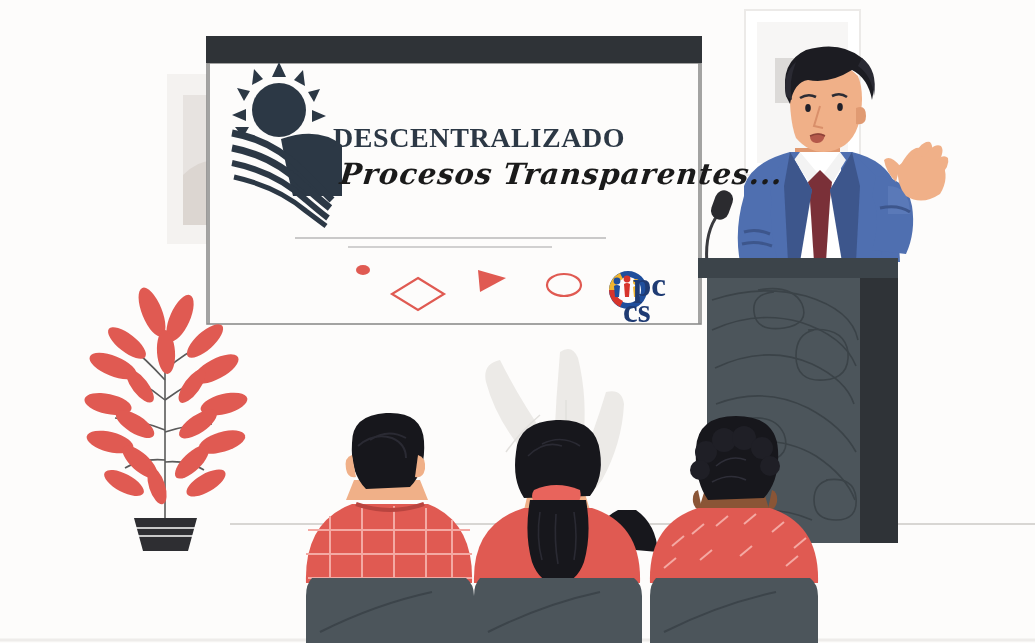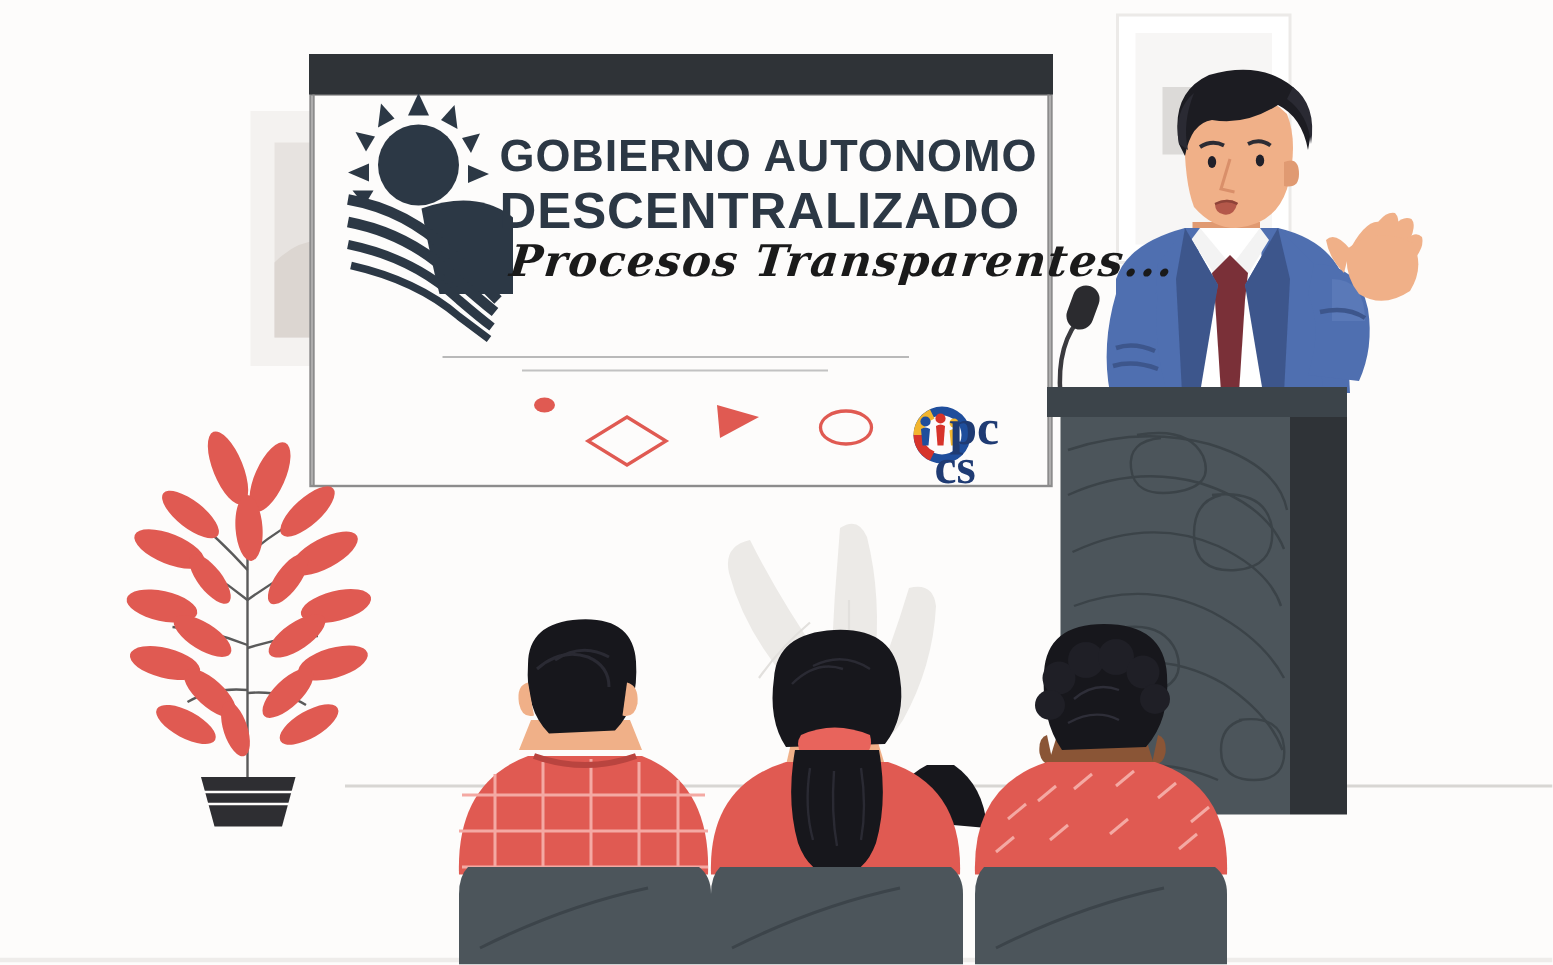--- a/index.html
+++ b/index.html
@@ -12,21 +12,21 @@
   #scene{position:absolute;inset:0;width:1035px;height:643px;}
   .layer{position:absolute;top:0;left:0;width:1035px;height:643px;}
   .txt{position:absolute;white-space:nowrap;}
   #slide-title-1,#slide-title-2{
     font-family:"Liberation Sans", sans-serif;
     font-weight:bold;
     color:#2c3845;
     letter-spacing:.6px;
   }
   #slide-title-1{left:333px;top:88px;font-size:30px;}
-  #slide-title-2{left:333px;top:122px;font-size:34px;}
+  #slide-title-2{left:333px;top:122px;font-size:28px;font-family:Liberation Serif, serif;}
   #slide-tagline{
     left:340px;top:157px;font-size:29px;
     font-family:"DejaVu Serif", serif;
     font-style:italic;font-weight:bold;
     color:#1a1a1a;
     letter-spacing:1px;
     transform:skewX(-6deg);
   }
   .logo-cpccs-text{
     font-family:"Liberation Serif", serif;
@@ -305,17 +305,16 @@
           <path d="M700 560 l12 -10"></path>
         <path d="M740 556 l12 -10"></path>
           <path d="M786 566 l12 -10"></path>
       </g>
       <path d="M656 578 L810 578 Q818 584 818 596 L818 643 L650 643 L650 596 Q650 584 656 578 Z" fill="#4c555b"></path>
       <path d="M664 632 Q720 604 776 592" stroke="#3c444a" stroke-width="2" fill="none"></path>
     </g>
 
   </svg>
 
-  <div class="txt" id="slide-title-1">GOBIERNO AUTONOMO</div>
   <div class="txt" id="slide-title-2">DESCENTRALIZADO</div>
   <div class="txt" id="slide-tagline">Procesos  Transparentes...</div>
 
 </div>
 
 </body></html>

